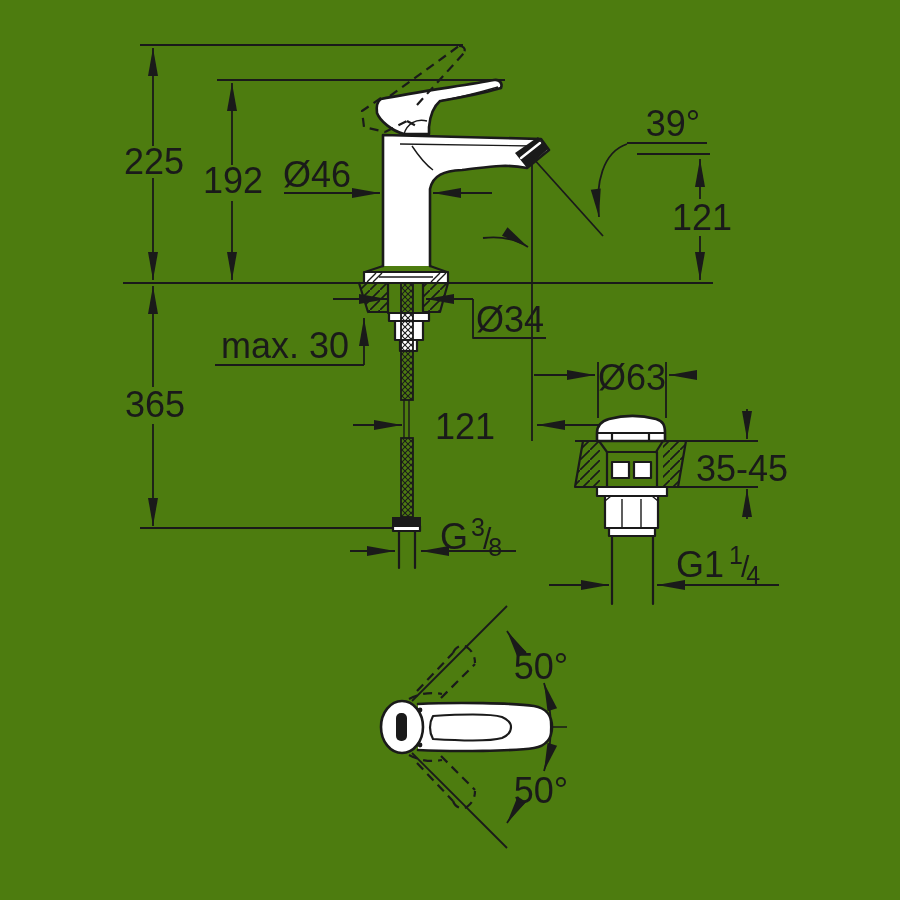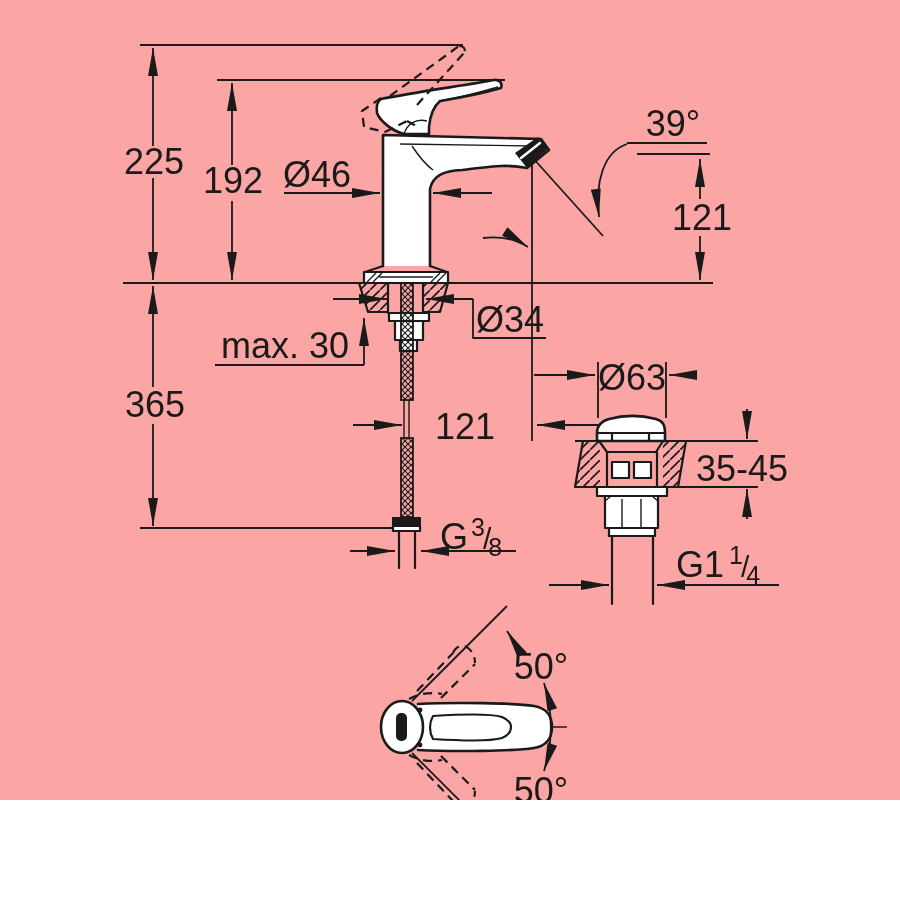--- a/index.html
+++ b/index.html
@@ -1,16 +1,16 @@
 <!DOCTYPE html>
 <html><head>
 <meta charset="utf-8">
 <style>
   html,body{margin:0;padding:0;background:#ffffff;}
-  .stage{width:900px;height:800px;position:relative;background:#fca5a5;overflow:hidden;}
+  .stage{width:900px;height:900px;position:relative;background:#4d7c0f;overflow:hidden;}
   svg{display:block;}
   .o  {stroke:#1a1a1a;fill:none;stroke-width:2.6;stroke-linecap:round;stroke-linejoin:round;}
   .m  {stroke:#1a1a1a;fill:none;stroke-width:2.2;stroke-linecap:round;stroke-linejoin:round;}
   .d  {stroke:#1a1a1a;fill:none;stroke-width:1.8;stroke-linecap:butt;stroke-linejoin:round;}
   .h  {stroke:#1a1a1a;fill:none;stroke-width:1.4;stroke-linecap:butt;}
   .dash{stroke:#1a1a1a;fill:none;stroke-width:2.2;stroke-dasharray:9 6;stroke-linecap:butt;stroke-linejoin:round;}
   .wfill{fill:#ffffff;}
   .ink{fill:#1a1a1a;stroke:none;}
   .wln{stroke:#ffffff;stroke-width:2.4;fill:none;stroke-linecap:round;}
   .txt{font-family:"Liberation Sans","DejaVu Sans",sans-serif;font-size:36px;fill:#1a1a1a;text-anchor:middle;}

